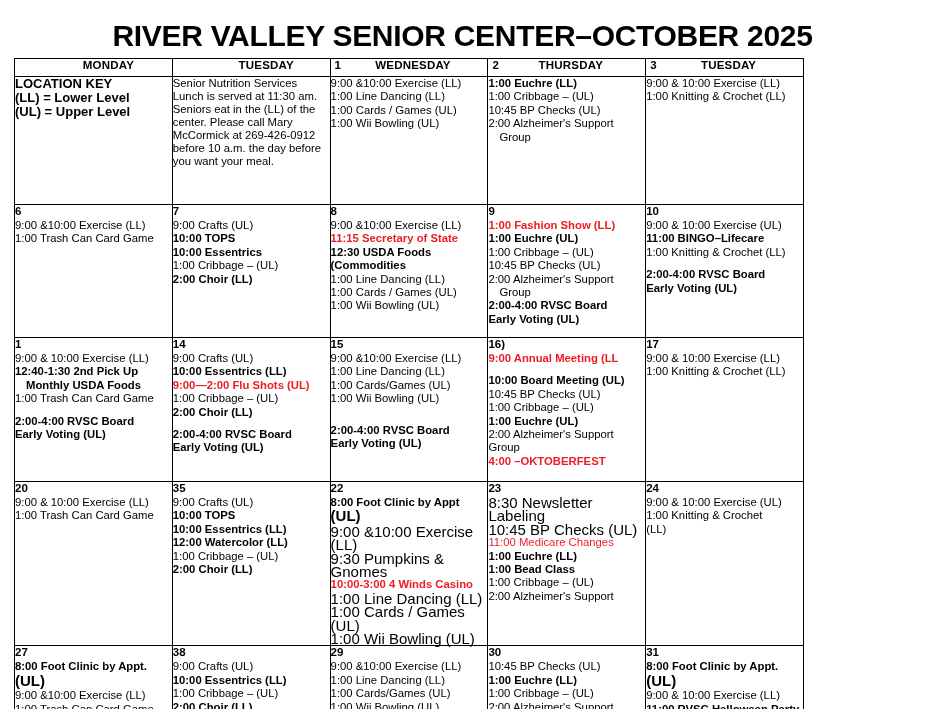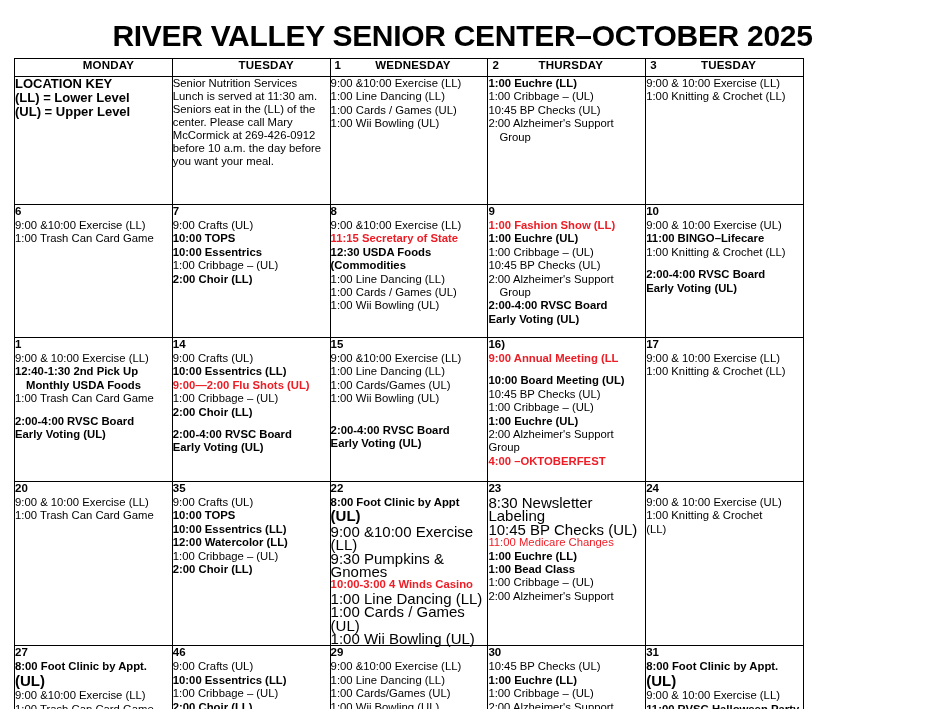--- a/index.html
+++ b/index.html
@@ -307,21 +307,21 @@
           </td>
         </tr>
         <tr style="height: 108px;">
           <td class="daycell">
             <div class="daynum">27</div>
             <div class="ev b">8:00 Foot Clinic by Appt.<span class="sm">(UL)</span></div>
             <div class="ev">9:00 &amp;10:00 Exercise (LL)</div>
             <div class="ev">1:00 Trash Can Card Game</div>
           </td>
           <td class="daycell">
-            <div class="daynum">46</div>
+            <div class="daynum">38</div>
             <div class="ev">9:00 Crafts (UL)</div>
             <div class="ev b">10:00 Essentrics (LL)</div>
             <div class="ev">1:00 Cribbage – (UL)</div>
             <div class="ev b">2:00 Choir (LL)</div>
           </td>
           <td class="daycell">
             <div class="daynum">29</div>
             <div class="ev">9:00 &amp;10:00 Exercise (LL)</div>
             <div class="ev">1:00 Line Dancing (LL)</div>
             <div class="ev">1:00 Cards/Games  (UL)</div>

